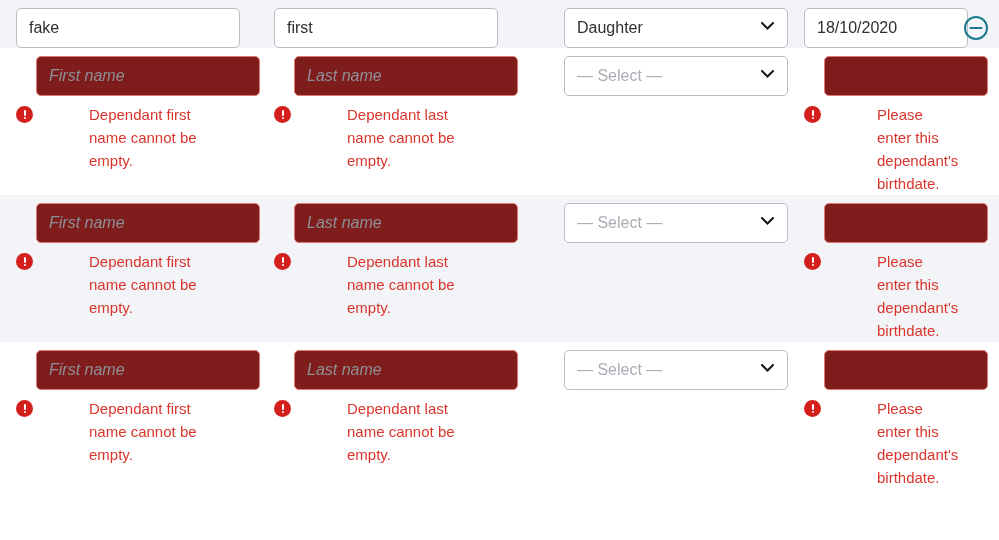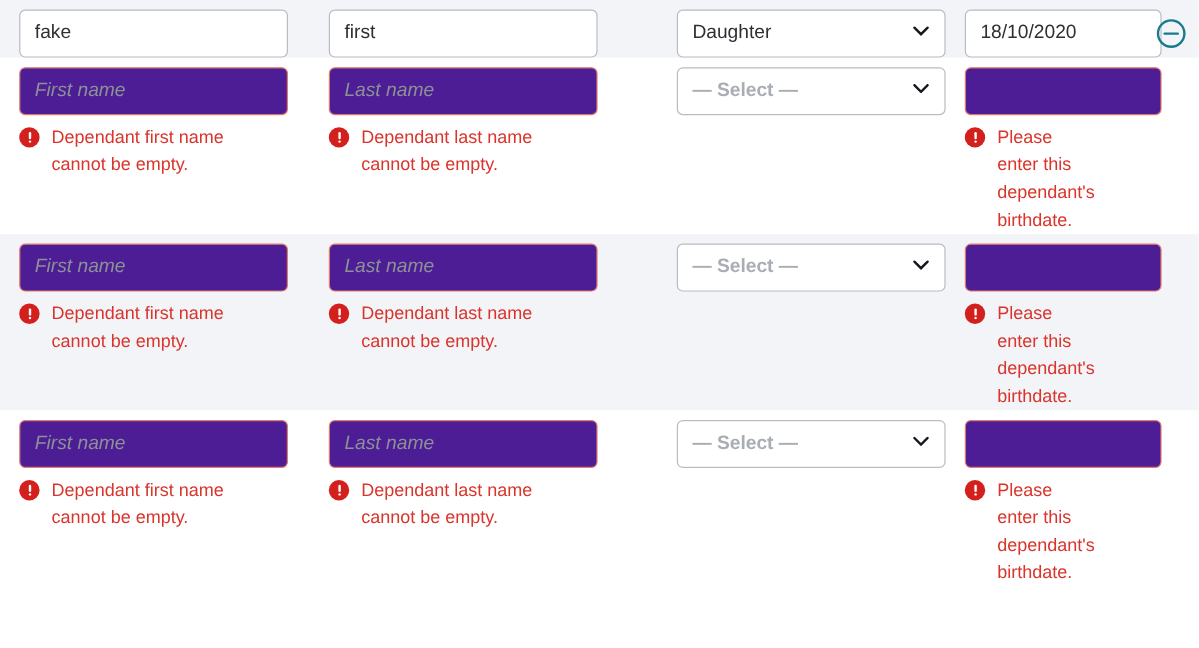--- a/index.html
+++ b/index.html
@@ -63,50 +63,51 @@
   }
   .fld.narrow { width: 164px; }
 
   .fld.placeholder {
     color: #8d9096;
     font-style: italic;
   }
 
   .fld.error {
     border-color: #e0796f;
-    background: #4c1d95;
+    background: #7f1d1d;
+    margin-left: 20px;
   }
 
   
   .sel-wrap { position: relative; width: 224px; padding-left: 32px; }
   .fld.select { padding-right: 36px; }
   .fld.select.placeholder {
     color: #a9adb4;
     font-style: normal;
-    font-weight: bold;
   }
   .chevron {
     position: absolute;
     right: 14px;
     top: 14px;
     width: 13px;
     height: 13px;
     pointer-events: none;
   }
   .chevron svg { display: block; }
 
   
   .err-msg {
     display: flex;
     align-items: flex-start;
     margin-top: 7px;
     color: #d9352c;
     font-size: 15px;
     line-height: 23px;
     max-width: 192px;
+    gap: 46px;
   }
   .err-msg.narrow-text { max-width: 108px; justify-content: space-between; }
 
   .err-icon {
     flex: 0 0 auto;
     width: 17px;
     height: 17px;
     border-radius: 50%;
     background: #d4201d;
     margin: 3px 10px 0 0;

